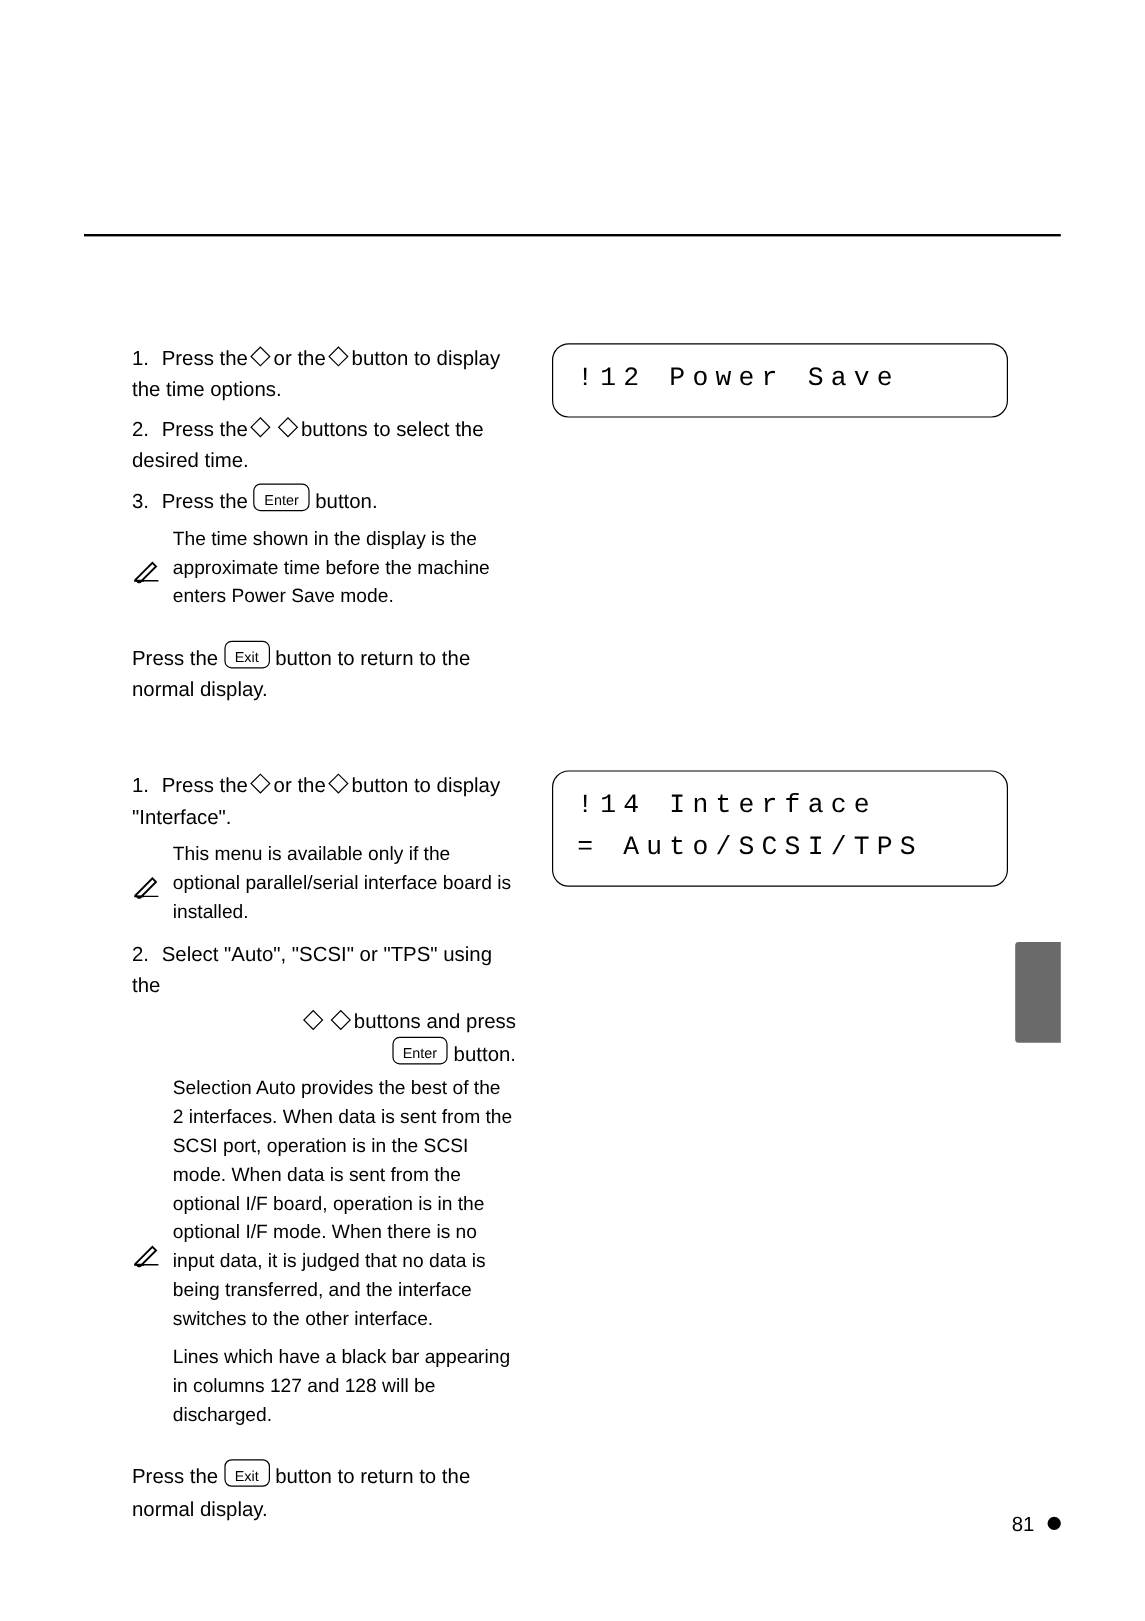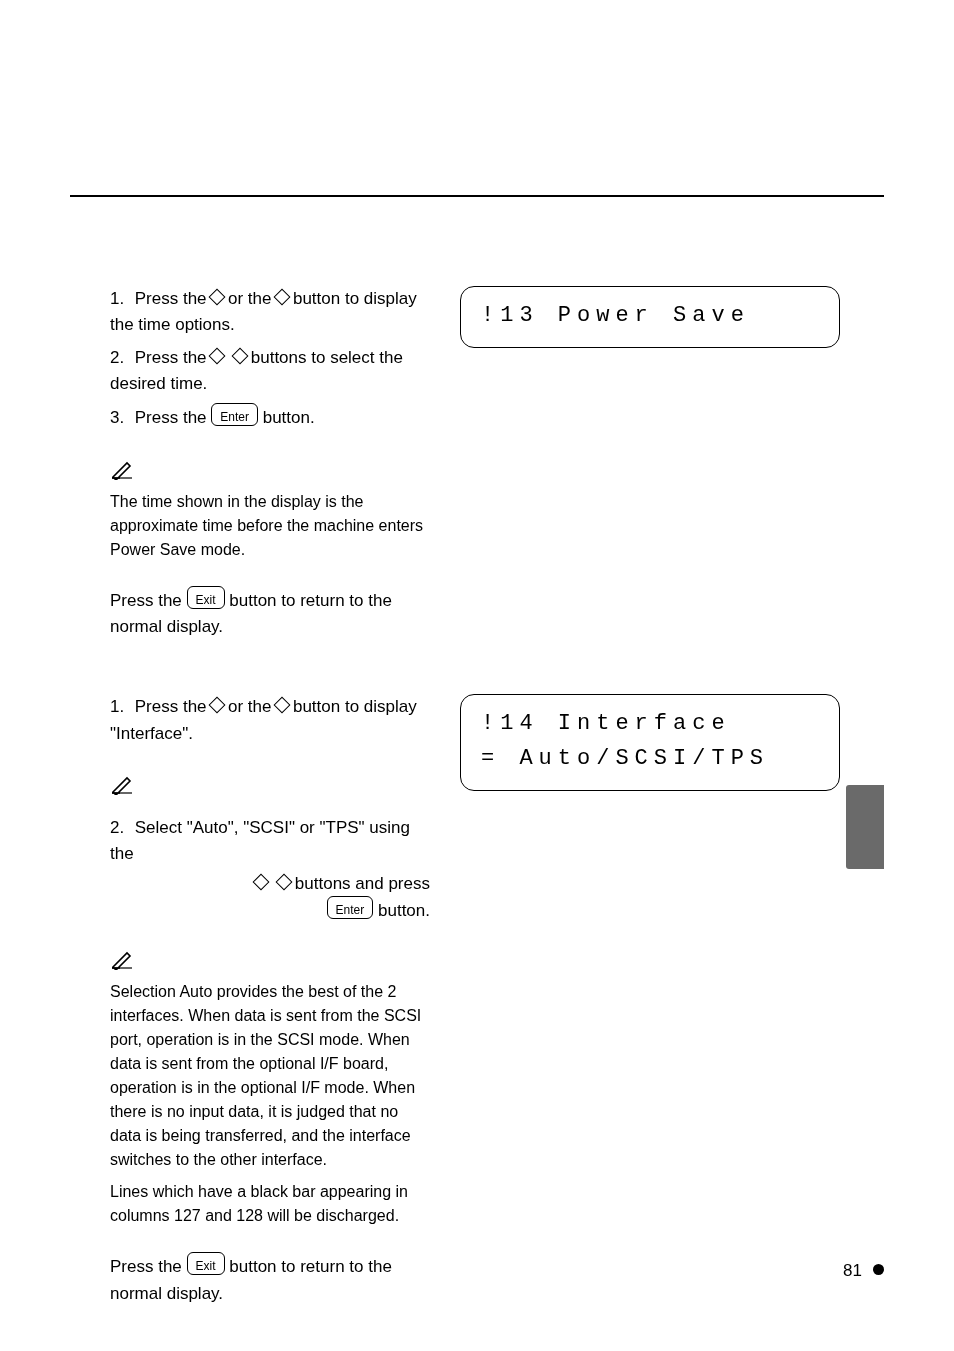--- a/index.html
+++ b/index.html
@@ -78,23 +78,22 @@
     border: 1.2px solid #000;
     border-radius: 6px;
     padding: 6px 8px 1px 8px;
     font-size: 12px;
     line-height: 14px;
     font-family: Arial, sans-serif;
     vertical-align: 2px;
   }
   .note-row {
     display: flex;
-    align-items: flex-start;
-    margin-top: 24px;
-    flex-direction: column;
+    align-items: center;
+    margin-top: 6px;
   }
   .note-icon {
     width: 34px;
     flex: 0 0 34px;
     font-size: 22px;
     line-height: 22px;
     padding-top: 2px;
     font-style: italic;
   }
   .note-icon svg { display: block; }
@@ -186,21 +185,21 @@
 
         <div class="para">
           <span>Press the </span>
           <span class="btn-key">Exit</span>
           <span> button to return to the normal display.</span>
         </div>
       </div>
 
       <div class="right">
         <div class="lcd">
-          <div>!13 Power Save</div>
+          <div>!12 Power Save</div>
         </div>
       </div>
     </div>
 
     <div class="gap-md"></div>
     <div class="gap-md"></div>
 
 
     <div class="row">
       <div class="left">
@@ -213,20 +212,21 @@
           <span> button to display "Interface".</span>
         </div>
 
         <div class="note-row">
           <div class="note-icon">
             <svg width="26" height="22" viewBox="0 0 26 22">
                 <path d="M2 20 L10 20 M3 19 L17 5 L20 8 L6 22 Z" fill="none" stroke="#000" stroke-width="1.6"></path>
                 <path d="M2 20 L22 20" stroke="#000" stroke-width="1.2"></path>
               </svg>
           </div>
+          <div class="note-body">This menu is available only if the optional parallel/serial interface board is installed.</div>
         </div>
 
         <div class="gap-sm"></div>
 
         <div class="para">
           <span class="step-num">2.</span>
           <span>Select "Auto", "SCSI" or "TPS" using the </span>
           <div class="center-keys">
             <span class="diamond-pair">
               <span class="diamond"></span>

